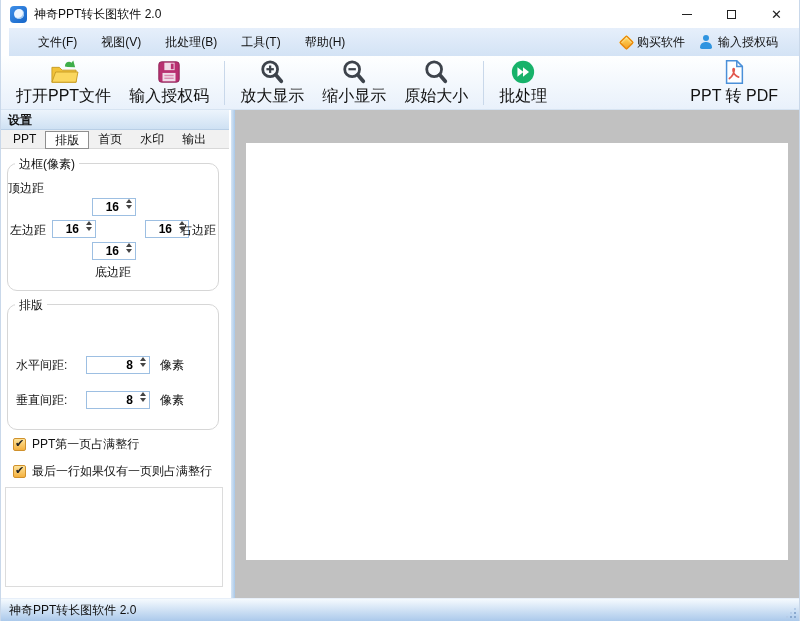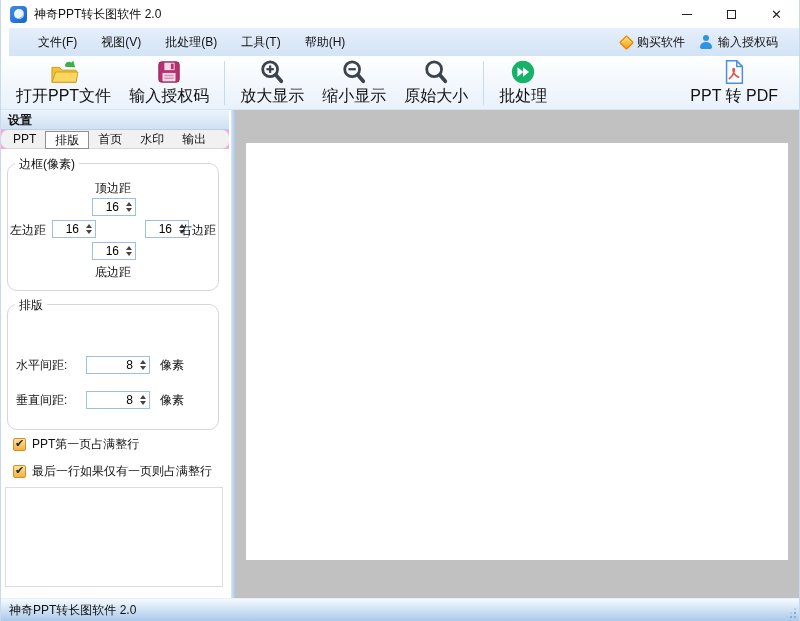--- a/index.html
+++ b/index.html
@@ -31,29 +31,29 @@
   
   .toolbar { position:absolute; left:0; top:56px; right:0; height:54px; background:linear-gradient(#feffff,#e9f1fb); border-bottom:1px solid #d7e4f2; display:flex; align-items:center; padding:0 6px; }
   .tb-btn { display:flex; flex-direction:column; align-items:center; justify-content:center; gap:1px; padding:2px 9px; height:52px; }
   .tb-btn .lbl { font-size:16px; color:#111; white-space:nowrap; }
   .tb-sep { width:1px; height:44px; background:#c9d8ea; margin:0 6px; }
   .tb-pdf { margin-left:auto; margin-right:6px;text-align:right; }
 
   
   .sidebar { position:absolute; left:0; top:110px; width:228px; height:488px; background:#f9a8d4; }
   .panel-header { height:20px; background:linear-gradient(#ecf4fc,#cfe1f3); border-bottom:1px solid #b9cfe6; font-weight:bold; line-height:20px; padding-left:7px; color:#111; }
-  .tabs { height:19px; background:#f1f1f1; border-bottom:1px solid #d8d8d8; display:flex; align-items:flex-end; padding-left:3px;border-radius:7px; }
+  .tabs { height:19px; background:#f1f1f1; border-bottom:1px solid #d8d8d8; display:flex; align-items:flex-end; padding-left:3px; }
   .tab { padding:0 9px; line-height:17px; height:17px; color:#111; }
   .tab.active { background:#fff; border:1px solid #8f8f8f; height:18px; line-height:16px; margin-bottom:-1px; }
   .sb-content { position:relative; height:449px; background:#fff; }
 
   .groupbox { position:absolute; border:1px solid #d6d6d6; border-radius:10px; background:#fff; }
   .gb-title { position:absolute; top:-8px; left:7px; background:#fff; padding:0 4px; color:#111; }
 
-  .spinner { position:absolute; display:flex; align-items:center; height:18px; border:1px solid #9dbfe2; background:#fff; }
+  .spinner { position:absolute; display:flex; align-items:flex-start; height:18px; border:1px solid #9dbfe2; background:#fff;font-weight:bold; }
   .spin-value { flex:1; text-align:right; line-height:16px; padding-right:3px; color:#000; }
   .spin-arrows { width:13px; display:flex; flex-direction:column; align-items:center; justify-content:center; gap:2px; }
   .spin-arrows i { display:block; width:0; height:0; border-left:3.5px solid transparent; border-right:3.5px solid transparent; }
   .spin-arrows i.up { border-bottom:4px solid #444; }
   .spin-arrows i.dn { border-top:4px solid #444; }
 
   .gb-label { position:absolute; color:#111; white-space:nowrap; }
 
   .lay-row { position:absolute; left:8px; right:8px; height:18px; display:flex; align-items:center; }
   .lay-row .row-label { width:70px; color:#111; }
@@ -186,21 +186,21 @@
       <span class="tab">PPT</span>
       <span class="tab active">排版</span>
       <span class="tab">首页</span>
       <span class="tab">水印</span>
       <span class="tab">输出</span>
     </div>
     <div class="sb-content">
 
       <div class="groupbox" style="left:6px; top:14px; width:212px; height:128px;">
         <span class="gb-title">边框(像素)</span>
-        <span class="gb-label" style="top:16px; left:0; width:100%; text-align:center;">顶边距</span>
+        <span class="gb-label" style="top:16px; left:0; width:100%; ">顶边距</span>
         <div class="spinner" style="top:34px; left:84px; width:44px;">
           <span class="spin-value">16</span>
           <span class="spin-arrows">
               <i class="up"></i>
               <i class="dn"></i>
             </span>
         </div>
         <span class="gb-label" style="top:58px; left:2px;">左边距</span>
         <div class="spinner" style="top:56px; left:44px; width:44px;">
           <span class="spin-value">16</span>

